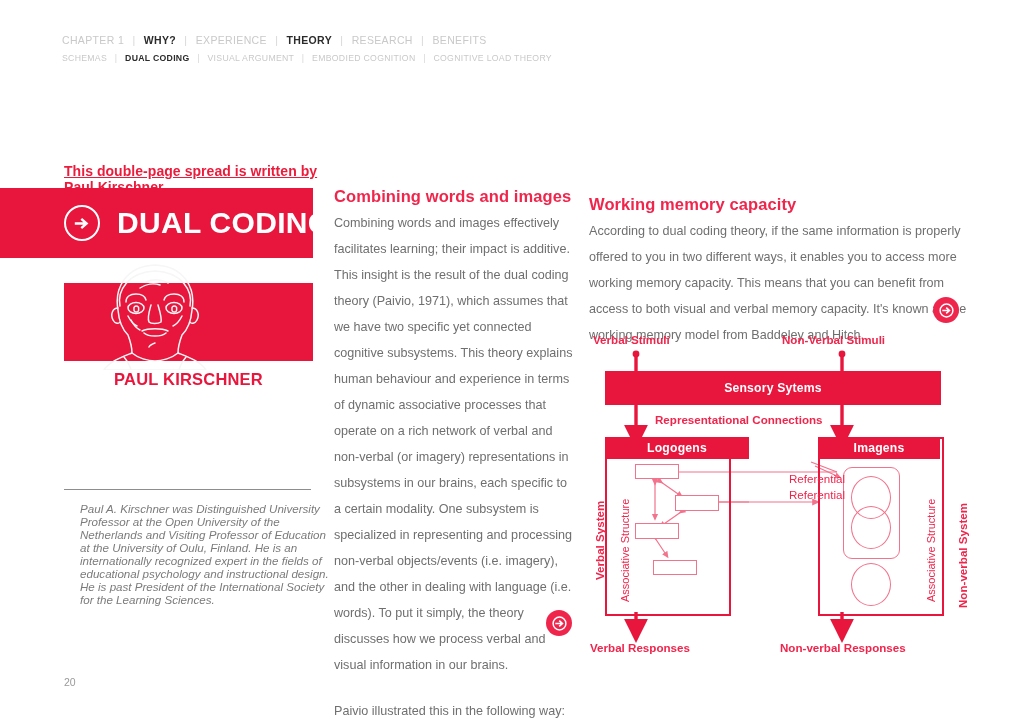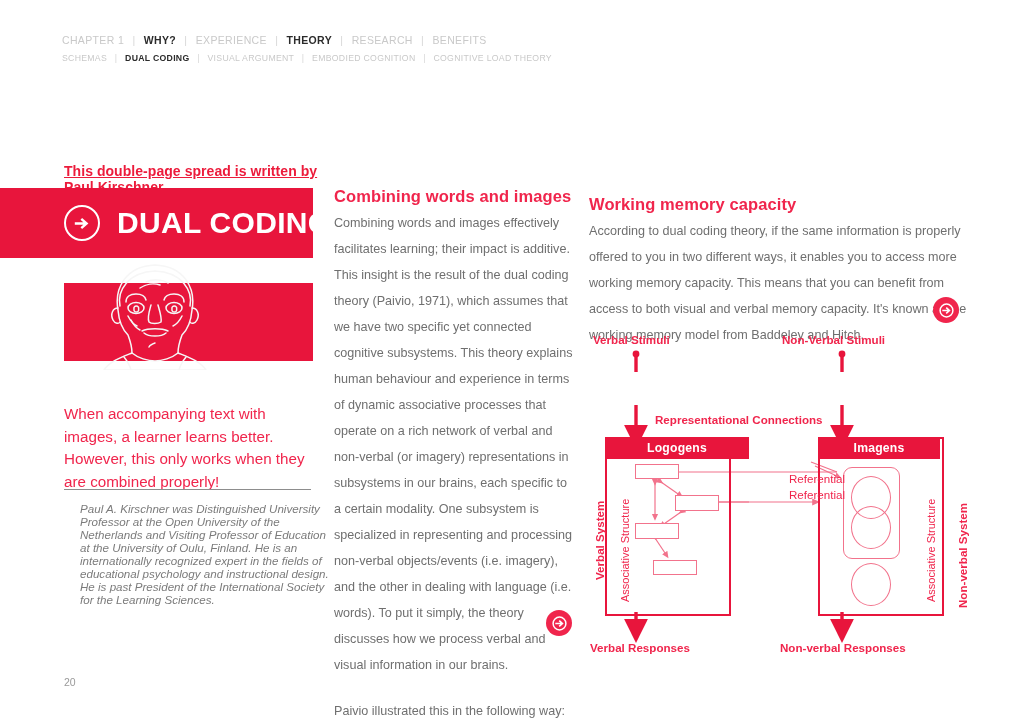--- a/index.html
+++ b/index.html
@@ -149,21 +149,21 @@
       </g>
     </svg>
   </div>
 
   <div class="dbl">
     <span>DOUBLE–</span><br>
     <span>BARRELLED</span><br>
     <span>LEARNING</span>
   </div>
 
-  <div class="pull">When accompanying text with images, a learner learns better. However, this only works when they are combined properly!</div>
+  <div class="authname">PAUL KIRSCHNER</div>
   <div class="rule"></div>
   <div class="bio">Paul A. Kirschner was Distinguished University Professor at the Open University of the Netherlands and Visiting Professor of Education at the University of Oulu, Finland. He is an internationally recognized expert in the fields of educational psychology and instructional design. He is past President of the International Society for the Learning Sciences.</div>
   <div class="pageno">20</div>
 
   <div class="col-mid">
     <h2 class="h2">Combining words and images</h2>
     <p class="body-p">Combining words and images effectively facilitates learning; their impact is additive. This insight is the result of the dual coding theory (Paivio, 1971), which assumes that we have two specific yet connected cognitive subsystems. This theory explains human behaviour and experience in terms of dynamic associative processes that operate on a rich network of verbal and non-verbal (or imagery) representations in subsystems in our brains, each specific to a certain modality. One subsystem is specialized in representing and processing non-verbal objects/events (i.e. imagery), and the other in dealing with language (i.e. words). To put it simply, the theory discusses how we process verbal and visual information in our brains.</p>
     <p class="body-p">Paivio illustrated this in the following way:</p>
   </div>
   <div class="cue cue-mid">
@@ -219,20 +219,21 @@
 
       <line x1="66" y1="153" x2="66" y2="188" stroke="#f2738c" stroke-width="1.2" marker-start="url(#ahThinS)" marker-end="url(#ahThinS)"></line>
       <line x1="72" y1="152" x2="92" y2="166" stroke="#f2738c" stroke-width="1.2" marker-start="url(#ahThinS)" marker-end="url(#ahThinS)"></line>
       <line x1="92" y1="182" x2="72" y2="196" stroke="#f2738c" stroke-width="1.2" marker-start="url(#ahThinS)" marker-end="url(#ahThinS)"></line>
       <line x1="66" y1="208" x2="78" y2="226" stroke="#f2738c" stroke-width="1.2" marker-start="url(#ahThinS)" marker-end="url(#ahThinS)"></line>
     </svg>
 
     <div class="dg-lbl" style="left:4px;top:3px;">Verbal Stimuli</div>
     <div class="dg-lbl" style="left:193px;top:3px;">Non-Verbal Stimuli</div>
 
+    <div class="solid-box" style="left:16px;top:41px;width:336px;height:34px;">Sensory Sytems</div>
 
     <div class="dg-lbl" style="left:66px;top:83px;">Representational Connections</div>
 
     <div class="outline-box" style="left:16px;top:107px;width:122px;height:175px;"></div>
     <div class="solid-box" style="left:16px;top:107px;width:144px;height:22px;">Logogens</div>
     <div class="vlabel-thin" style="left:30px;top:272px;">Associative Structure</div>
     <div class="thin-box" style="left:46px;top:134px;width:42px;height:13px;"></div>
     <div class="thin-box" style="left:86px;top:165px;width:42px;height:14px;"></div>
     <div class="thin-box" style="left:46px;top:193px;width:42px;height:14px;"></div>
     <div class="thin-box" style="left:64px;top:230px;width:42px;height:13px;"></div>

